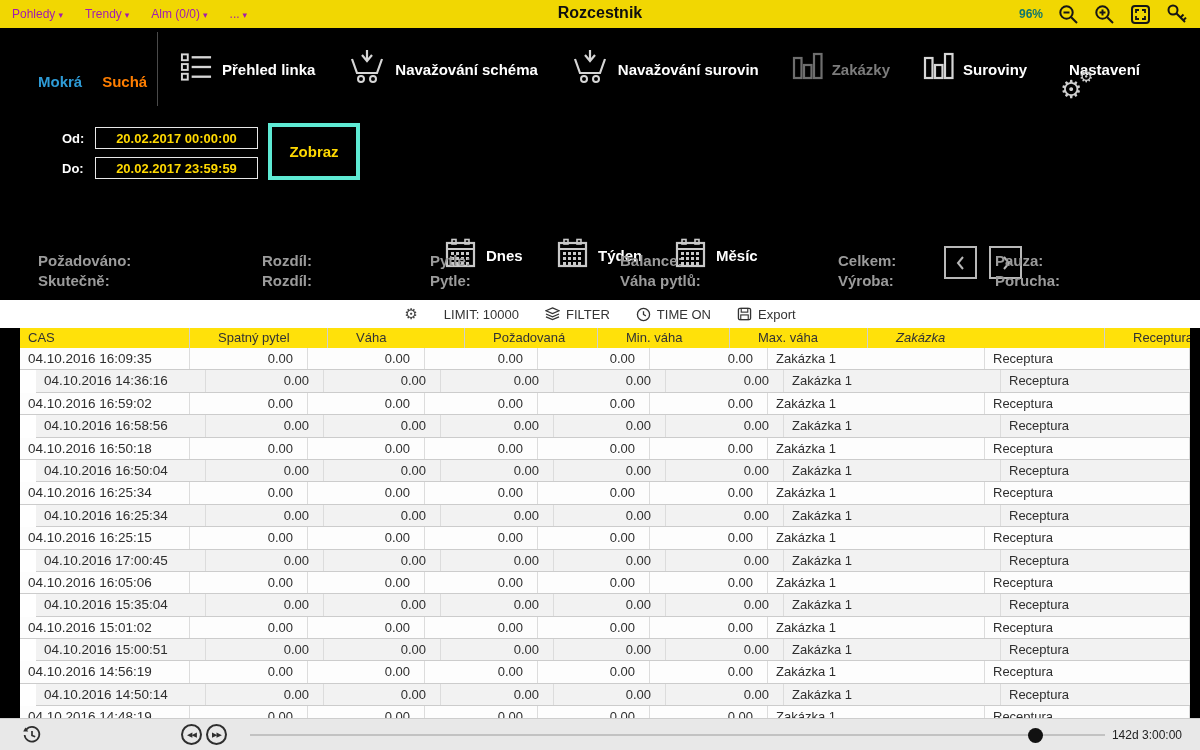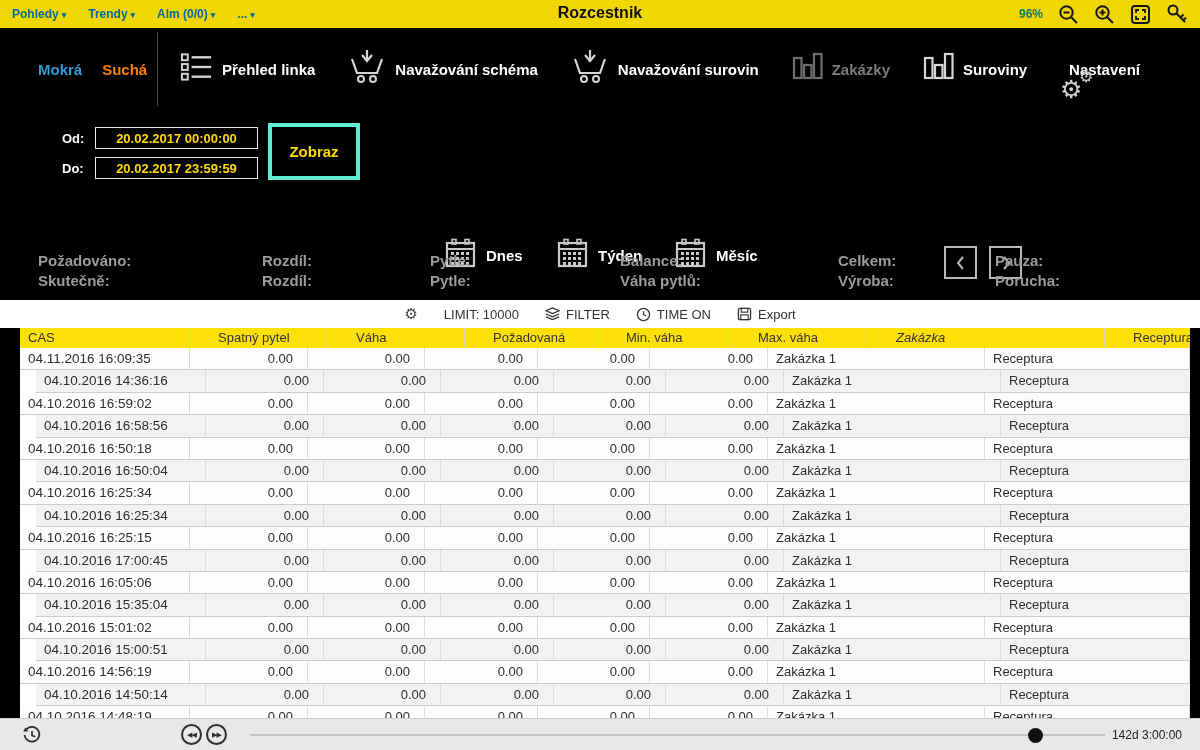--- a/index.html
+++ b/index.html
@@ -3,31 +3,31 @@
 <meta charset="utf-8">
 <style>
   * { margin:0; padding:0; box-sizing:border-box; }
   html,body { width:1200px; height:750px; overflow:hidden; }
   body { font-family:"Liberation Sans",sans-serif; background:#000; }
   #app { position:relative; width:1200px; height:750px; background:#000; overflow:hidden; }
 
   
   .topbar { position:absolute; top:0; left:0; width:1200px; height:28px; background:#f1d702; z-index:30; }
   .menu-bar { position:absolute; left:0; top:0; height:28px; display:flex; align-items:center; }
-  .menu-item { font-size:12px; font-weight:bold; color:#0369a1; margin-left:22px; cursor:pointer; white-space:nowrap; }
+  .menu-item { font-size:12px; font-weight:normal; color:#a21caf; margin-left:22px; cursor:pointer; white-space:nowrap; }
   .menu-item:first-child { margin-left:12px; }
   .menu-item .caret { font-size:9px; margin-left:3px; }
   .app-title { position:absolute; left:0; right:0; top:4px; text-align:center; font-size:16px; font-weight:bold; color:#101010; pointer-events:none; }
   .top-right { position:absolute; right:12px; top:0; height:28px; display:flex; align-items:center; gap:15px; }
   .zoom-level { font-size:12px; font-weight:bold; color:#0f766e; }
   .ticon { display:flex; align-items:center; cursor:pointer; }
 
   
   .navbar { position:absolute; top:28px; left:0; width:1200px; height:82px; background:#000; }
-  .mode-group { position:absolute; left:38px; top:0; height:82px; display:flex; align-items:center; gap:20px; }
+  .mode-group { position:absolute; left:38px; top:12px; height:82px; display:flex; align-items:center; gap:20px; }
   .mode { font-size:15px; font-weight:bold; cursor:pointer; }
   .nav-divider { position:absolute; left:157px; top:4px; height:74px; width:1px; background:#4a4a4a; }
   .nav-items { position:absolute; left:180px; top:0; width:960px; height:82px; display:flex; align-items:center; justify-content:space-between; }
   .nav-item { display:flex; align-items:center; gap:9px; cursor:pointer; }
   .nav-item .lbl { font-size:15px; font-weight:bold; color:#fff; white-space:nowrap; }
   .nav-item.disabled .lbl { color:#7c7c7c; }
   .nav-item.disabled svg * { stroke:#6e6e6e; }
   .gearwrap { position:relative; width:40px; height:36px; }
   .gear-big { position:absolute; left:0; top:8px; font-family:"DejaVu Sans",sans-serif; font-size:25px; color:#cfcfcf; line-height:1; }
   .gear-small { position:absolute; left:19px; top:0; font-family:"DejaVu Sans",sans-serif; font-size:16px; color:#cfcfcf; line-height:1; }
@@ -345,21 +345,21 @@
         <div class="hcell">Spatný pytel</div>
         <div class="hcell">Váha</div>
         <div class="hcell">Požadovaná</div>
         <div class="hcell">Min. váha</div>
         <div class="hcell">Max. váha</div>
         <div class="hcell italic">Zakázka</div>
         <div class="hcell">Receptura</div>
       </div>
     <div id="tbody">
         <div class="trow">
-          <div class="cell txt">04.11.2016 16:09:35</div>
+          <div class="cell txt">04.10.2016 16:09:35</div>
           <div class="cell num">0.00</div>
           <div class="cell num">0.00</div>
           <div class="cell num">0.00</div>
           <div class="cell num">0.00</div>
           <div class="cell num">0.00</div>
           <div class="cell txt">Zakázka 1</div>
           <div class="cell txt">Receptura</div>
         </div>
         <div class="trow alt">
           <div class="cell txt">04.10.2016 14:36:16</div>

